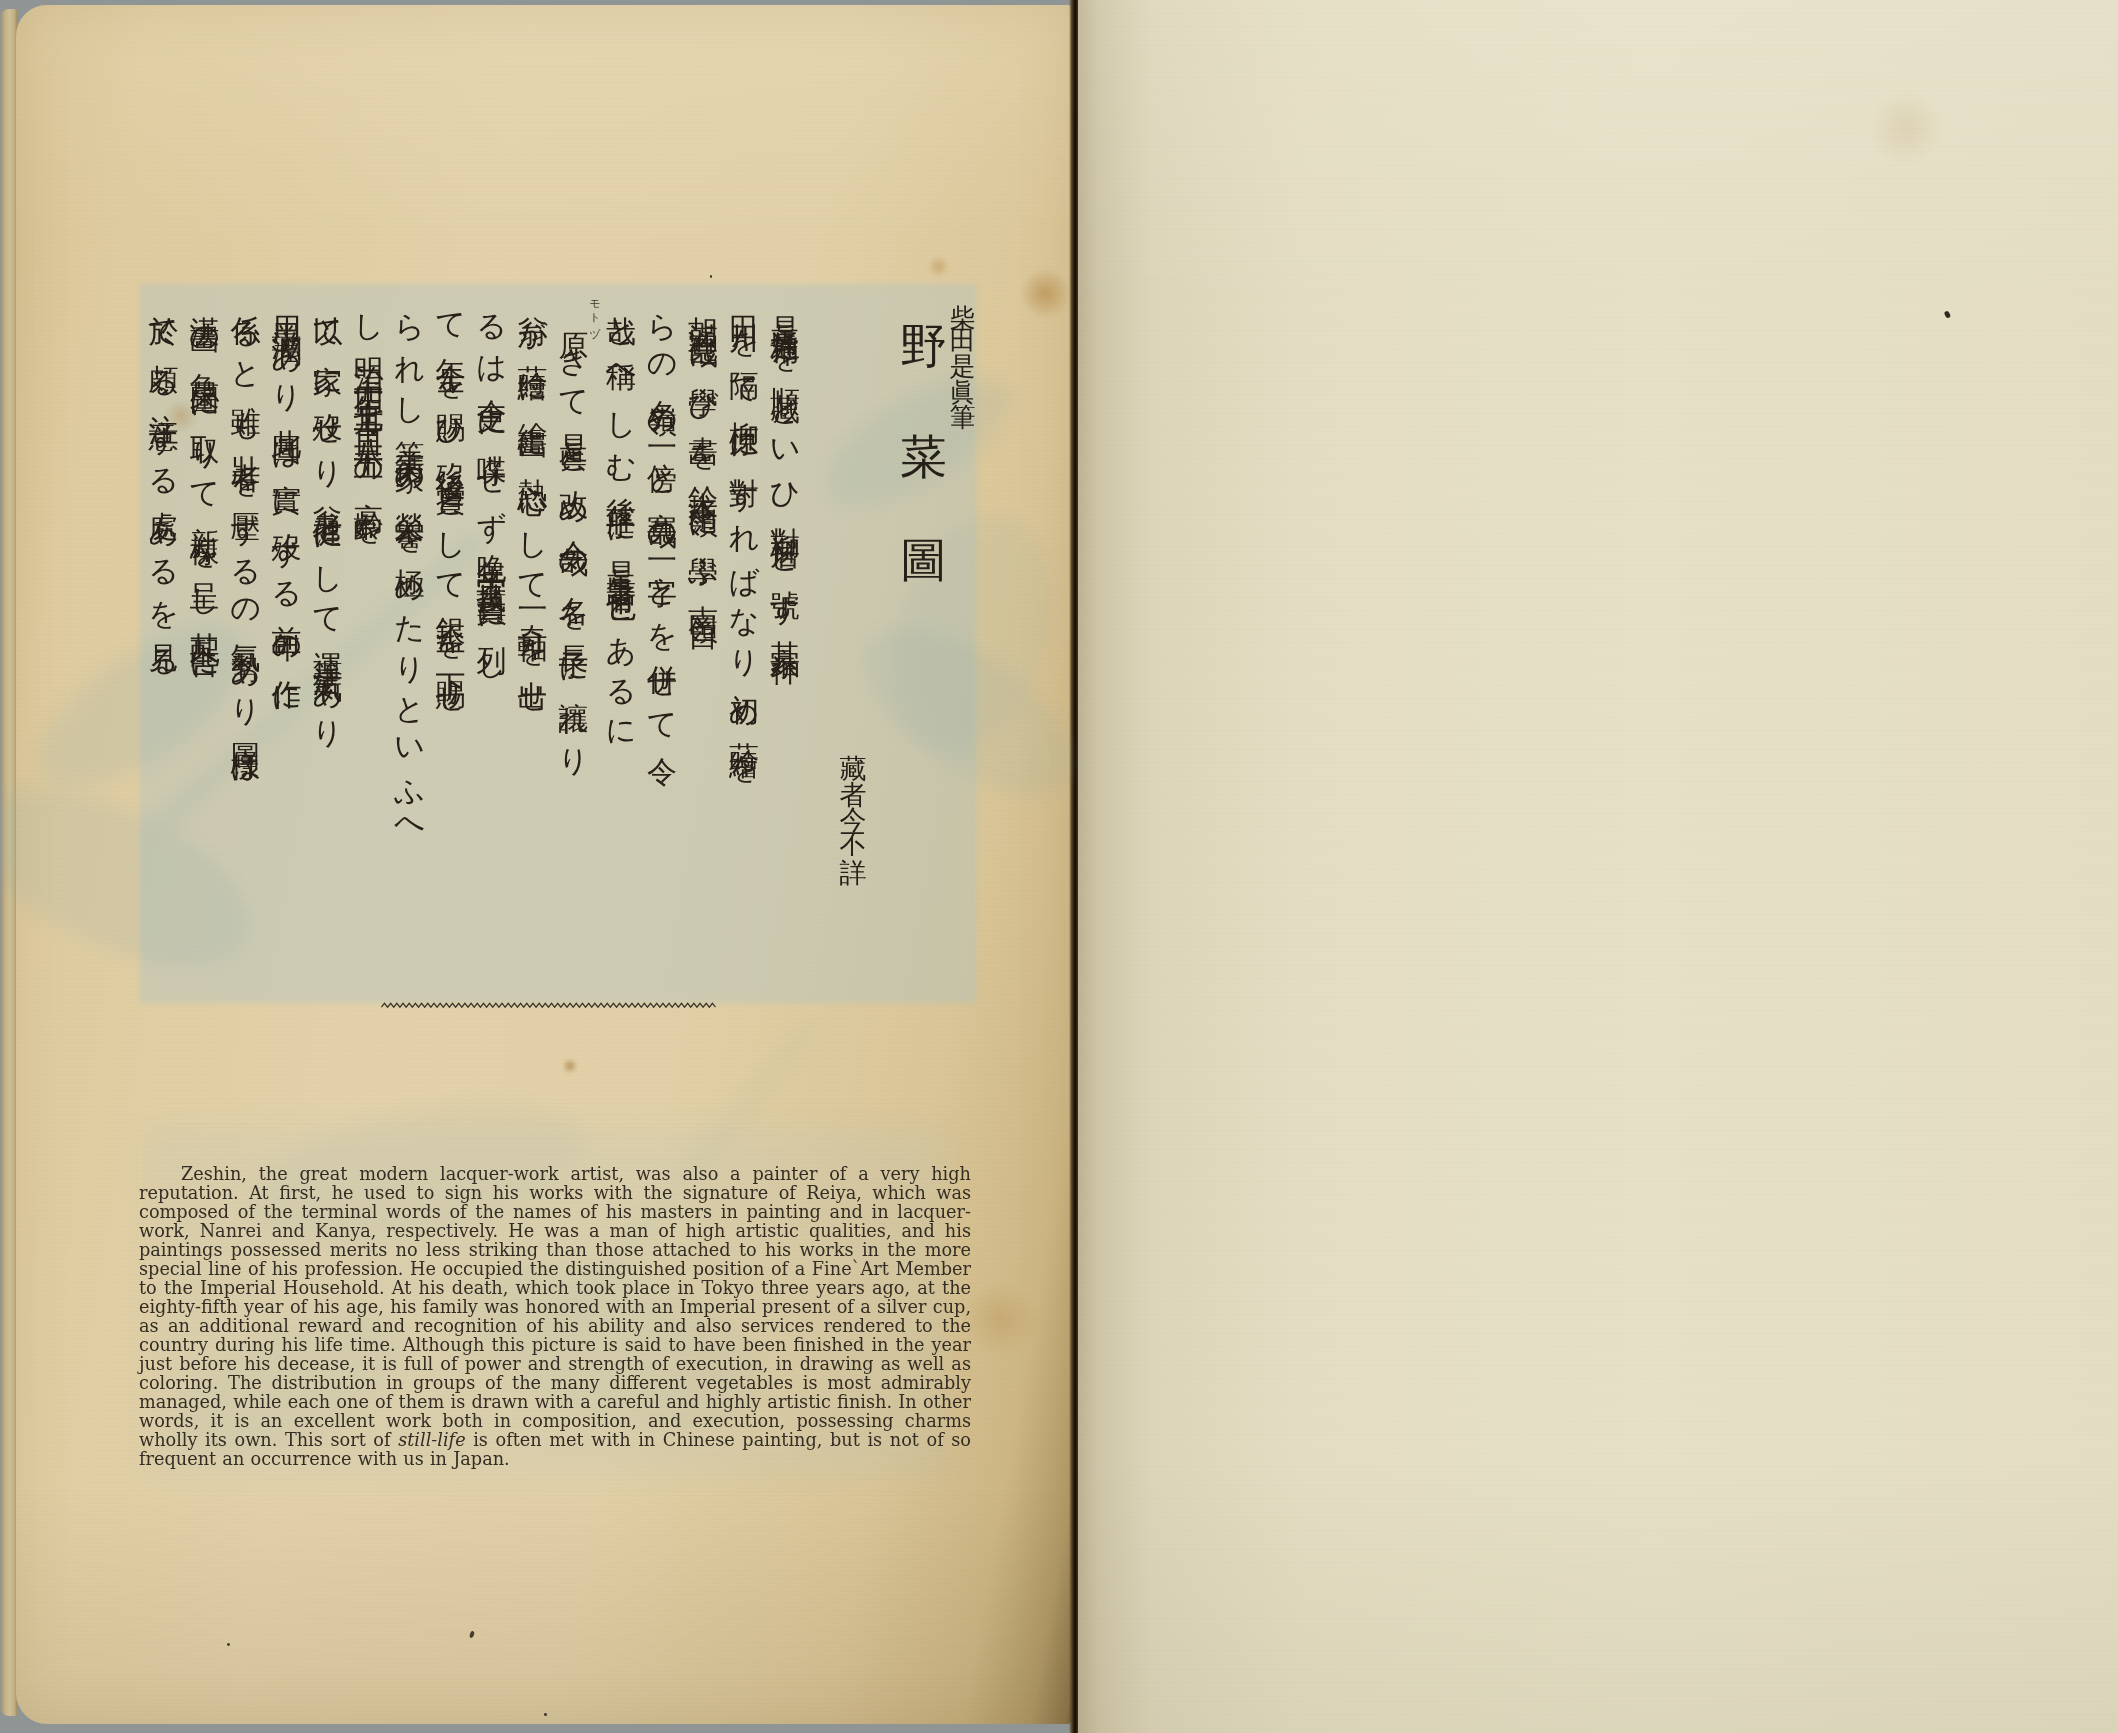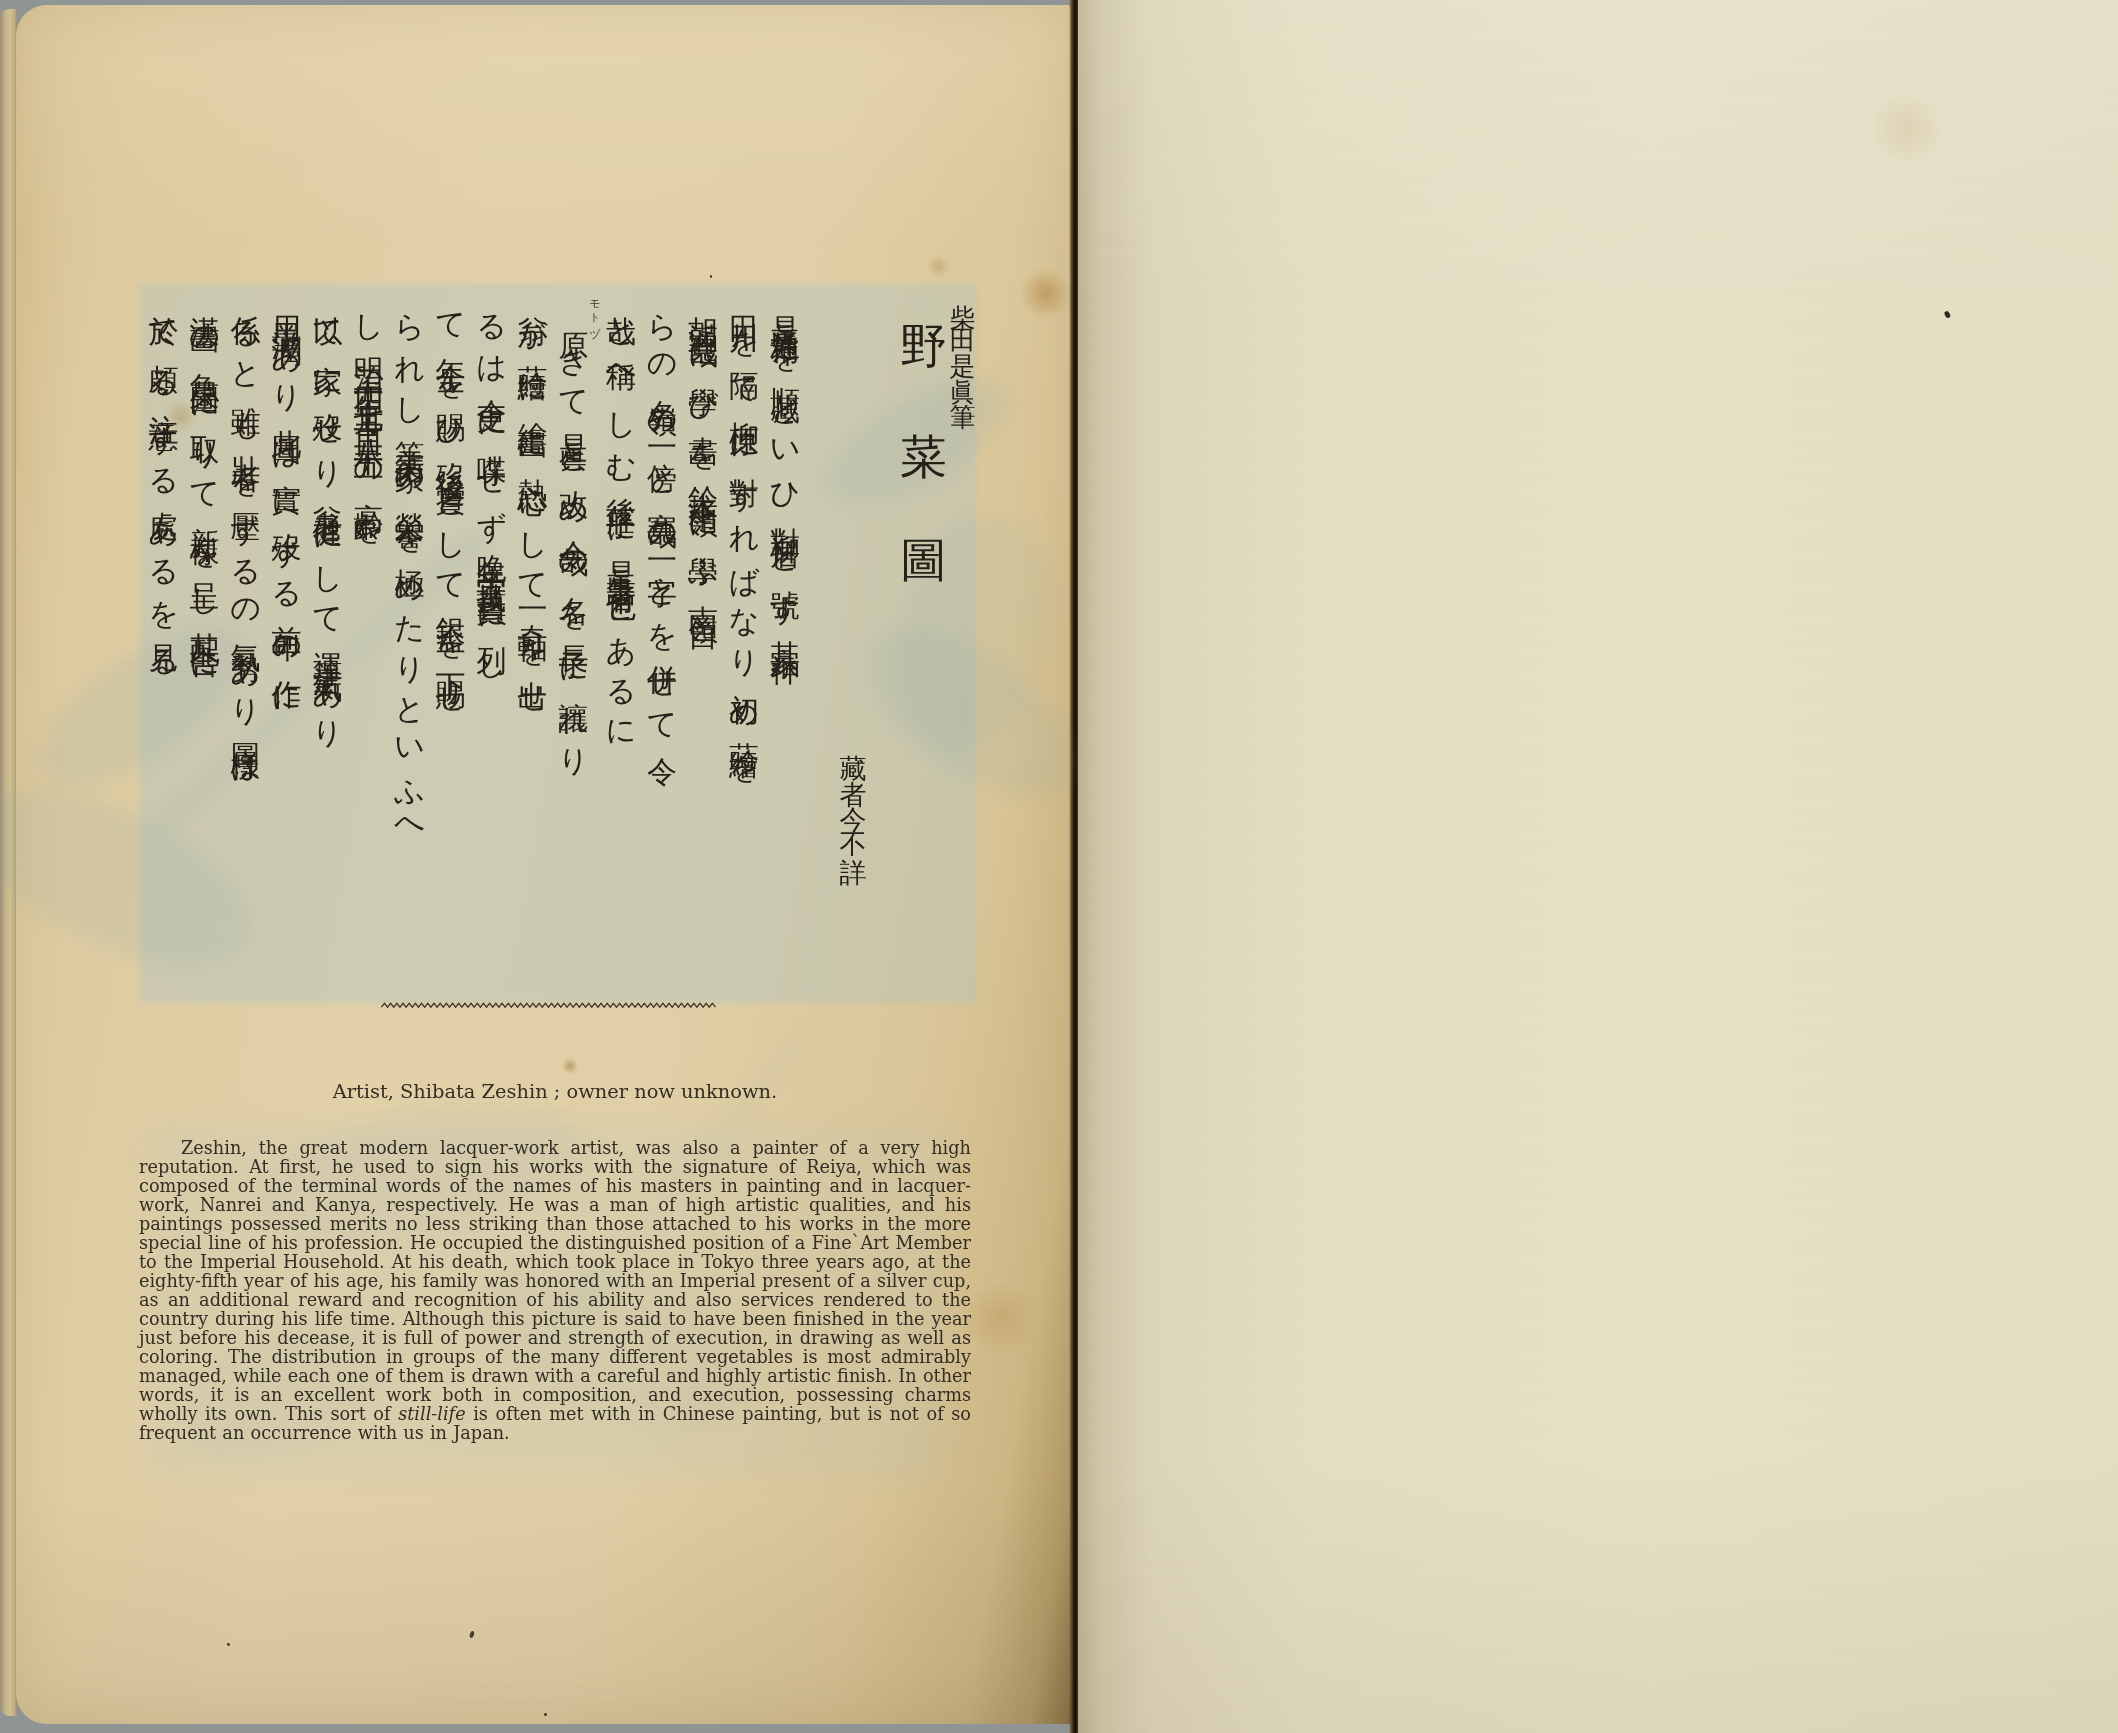--- a/index.html
+++ b/index.html
@@ -46,21 +46,21 @@
   .jp-main{left:146px;top:292px;width:660px;height:735px;
      font-size:30px;letter-spacing:7.4px;line-height:41px;}
   .jp-col{margin:0;}
   .jp-main ruby{ruby-position:over;}
   .jp-main rt{font-size:10.8px;letter-spacing:1.1px;color:#3a332a;}
 
   
   .en{position:absolute;left:139px;width:832px;color:#332d24;}
   .en-heading{top:1040px;text-align:center;font-size:23px;letter-spacing:1.7px;}
   .en-sub{top:1080px;text-align:center;font-size:19.4px;}
-  .en-para{top:1139px;font-size:17.7px;line-height:19px;text-align:justify;
+  .en-para{top:1165px;font-size:17.7px;line-height:19px;text-align:justify;
            text-indent:42px;word-spacing:0.6px;}
   .en-para em{font-style:italic;}
   .wavy{position:absolute;left:378px;top:1001px;width:342px;height:9px;}
   .wavy svg{display:block;}
 </style>
 </head>
 <body>
 
 <div class="scene">
 
@@ -120,17 +120,16 @@
     <div class="jp-col">漢畵の魚菜圖に取りて新樣を呈し其配合に</div>
     <div class="jp-col">於て頗る注意する處あるを見る</div>
   </div>
 
   <div class="wavy">
     <svg width="342" height="9" viewBox="0 0 600 16">
       <path id="zigzag-path" fill="none" stroke="#3b3429" stroke-width="2.2" d="M2 11 L7.5 4 L13 11 L18.5 4 L24 11 L29.5 4 L35 11 L40.5 4 L46 11 L51.5 4 L57 11 L62.5 4 L68 11 L73.5 4 L79 11 L84.5 4 L90 11 L95.5 4 L101 11 L106.5 4 L112 11 L117.5 4 L123 11 L128.5 4 L134 11 L139.5 4 L145 11 L150.5 4 L156 11 L161.5 4 L167 11 L172.5 4 L178 11 L183.5 4 L189 11 L194.5 4 L200 11 L205.5 4 L211 11 L216.5 4 L222 11 L227.5 4 L233 11 L238.5 4 L244 11 L249.5 4 L255 11 L260.5 4 L266 11 L271.5 4 L277 11 L282.5 4 L288 11 L293.5 4 L299 11 L304.5 4 L310 11 L315.5 4 L321 11 L326.5 4 L332 11 L337.5 4 L343 11 L348.5 4 L354 11 L359.5 4 L365 11 L370.5 4 L376 11 L381.5 4 L387 11 L392.5 4 L398 11 L403.5 4 L409 11 L414.5 4 L420 11 L425.5 4 L431 11 L436.5 4 L442 11 L447.5 4 L453 11 L458.5 4 L464 11 L469.5 4 L475 11 L480.5 4 L486 11 L491.5 4 L497 11 L502.5 4 L508 11 L513.5 4 L519 11 L524.5 4 L530 11 L535.5 4 L541 11 L546.5 4 L552 11 L557.5 4 L563 11 L568.5 4 L574 11 L579.5 4 L585 11 L590.5 4 L596 11"></path>
     </svg>
   </div>
 
-  <div class="en en-sub">Artist, Shibata Zeshin ; owner now unknown.</div>
   <div class="en en-para"><span>Zeshin, the great modern lacquer-work artist, was also a painter of a very high reputation.  At first, he used to sign his works with the signature of Reiya, which was composed of the terminal words of the names of his masters in painting and in lacquer-work, Nanrei and Kanya, respectively.  He was a man of high artistic qualities, and his paintings possessed merits no less striking than those attached to his works in the more special line of his profession.  He occupied the distinguished position of a Fine`Art Member to the Imperial Household.  At his death, which took place in Tokyo three years ago, at the eighty-fifth year of his age, his family was honored with an Imperial present of a silver cup, as an additional reward and recognition of his ability and also services rendered to the country during his life time.  Although this picture is said to have been finished in the year just before his decease, it is full of power and strength of execution, in drawing as well as coloring.  The distribution in groups of the many different vegetables is most admirably managed, while each one of them is drawn with a careful and highly artistic finish.  In other words, it is an excellent work both in composition, and execution, possessing charms wholly its own.  This sort of </span><em>still-life</em><span> is often met with in Chinese painting, but is not of so frequent an occurrence with us in Japan.</span></div>
 
 </div>
 
 
 </body></html>

